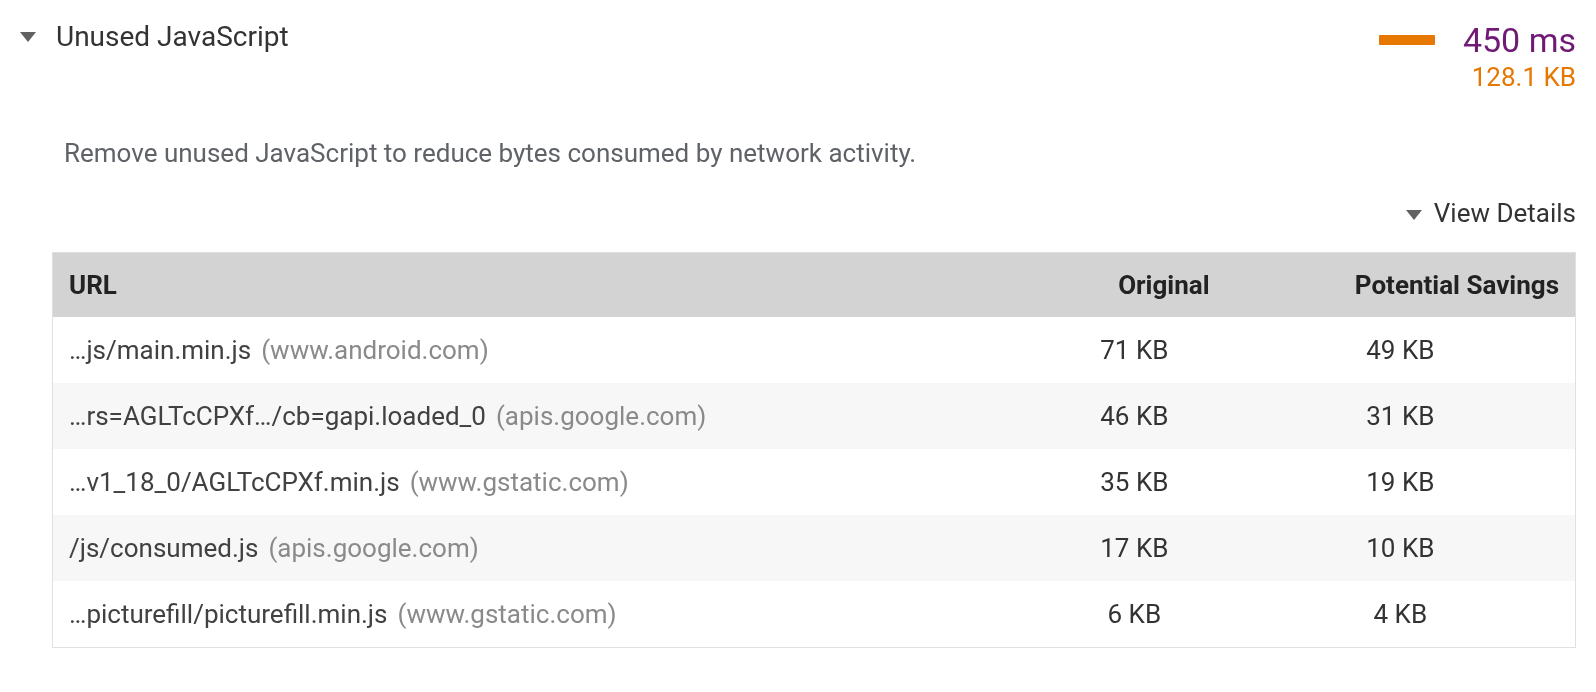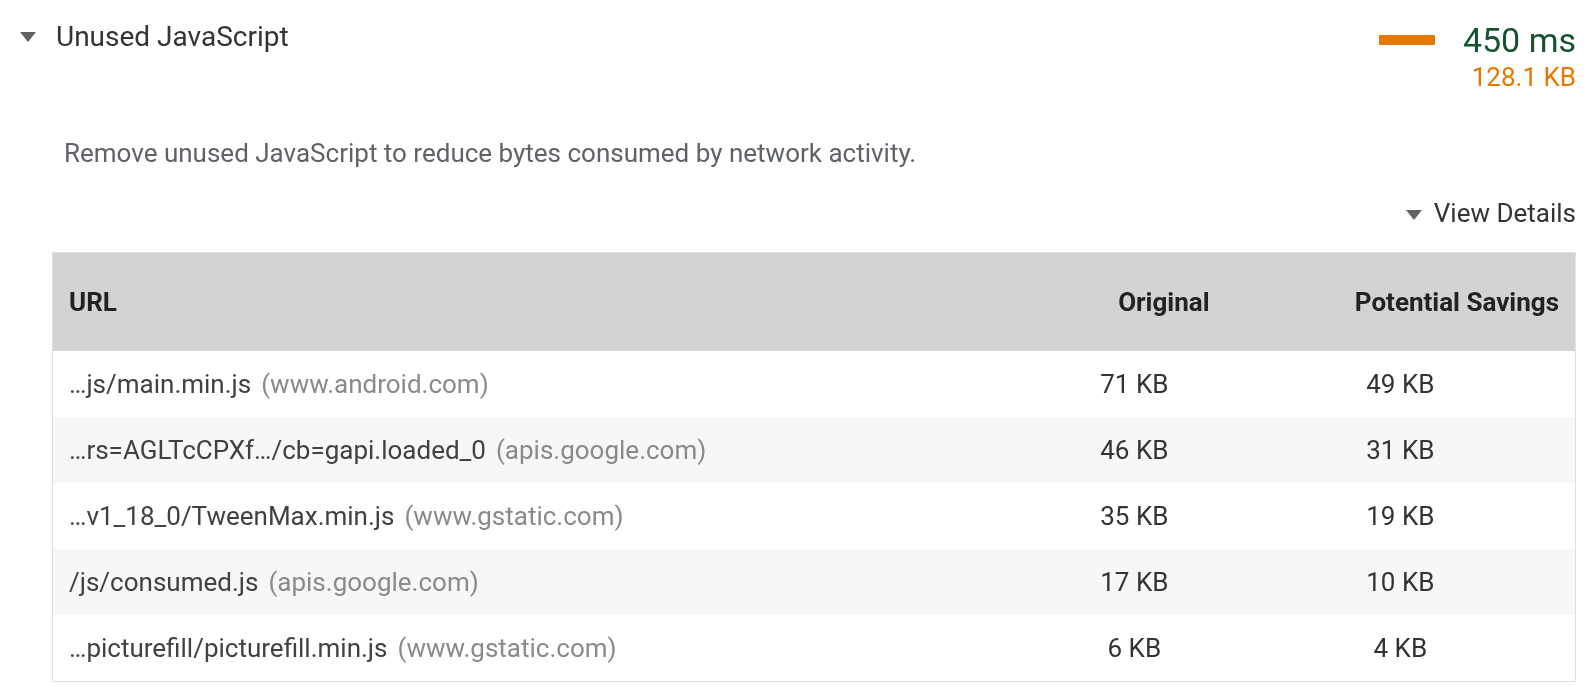--- a/index.html
+++ b/index.html
@@ -43,21 +43,21 @@
       align-items: center;
       gap: 28px;
     }
     .bar-chip {
       width: 56px;
       height: 10px;
       background: #e67700;
       border-radius: 1px;
     }
     .metric-time {
-      color: #14532d;
+      color: #701a75;
       font-size: 34px;
       font-weight: 400;
       white-space: nowrap;
     }
     .metric-size {
       color: #e67700;
       font-size: 26px;
       font-weight: 400;
       white-space: nowrap;
     }
@@ -93,21 +93,21 @@
     table {
       width: 100%;
       border-collapse: collapse;
       font-size: 26px;
     }
     thead th {
       background: #d3d3d3;
       color: #222;
       font-weight: 700;
       text-align: left;
-      padding: 34px 16px;
+      padding: 17px 16px;
       font-size: 26px;
     }
     thead th.num { text-align: right; }
     tbody td {
       padding: 18px 16px;
       color: #5f6368;
       font-size: 26px;
       font-weight: 400;
       vertical-align: middle;
     }
@@ -168,21 +168,21 @@
             <td class="url-cell"><span class="path">…js/main.min.js</span><span class="domain">(www.android.com)</span></td>
             <td class="num">71 KB</td>
             <td class="num">49 KB</td>
           </tr>
           <tr>
             <td class="url-cell"><span class="path">…rs=AGLTcCPXf…/cb=gapi.loaded_0</span><span class="domain">(apis.google.com)</span></td>
             <td class="num">46 KB</td>
             <td class="num">31 KB</td>
           </tr>
           <tr>
-            <td class="url-cell"><span class="path">…v1_18_0/TweenMax.min.js</span><span class="domain">(www.gstatic.com)</span></td>
+            <td class="url-cell"><span class="path">…v1_18_0/AGLTcCPXf.min.js</span><span class="domain">(www.gstatic.com)</span></td>
             <td class="num">35 KB</td>
             <td class="num">19 KB</td>
           </tr>
           <tr>
             <td class="url-cell"><span class="path">/js/consumed.js</span><span class="domain">(apis.google.com)</span></td>
             <td class="num">17 KB</td>
             <td class="num">10 KB</td>
           </tr>
           <tr>
             <td class="url-cell"><span class="path">…picturefill/picturefill.min.js</span><span class="domain">(www.gstatic.com)</span></td>

